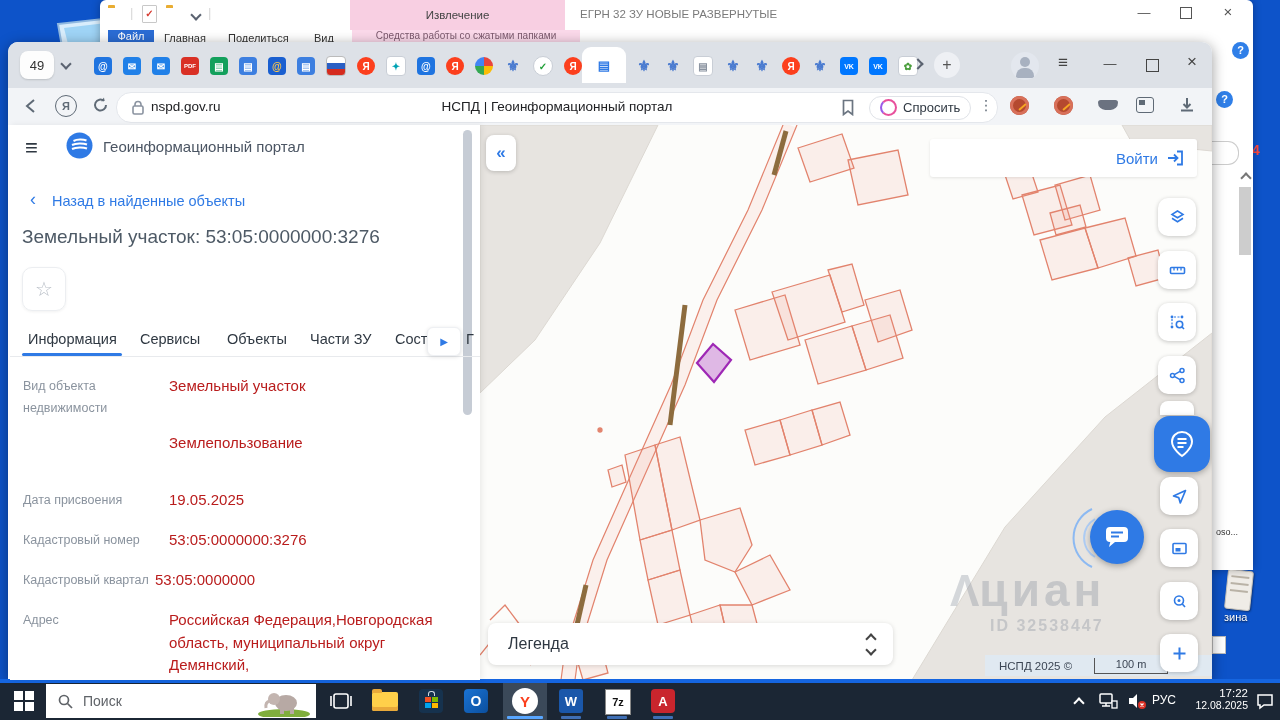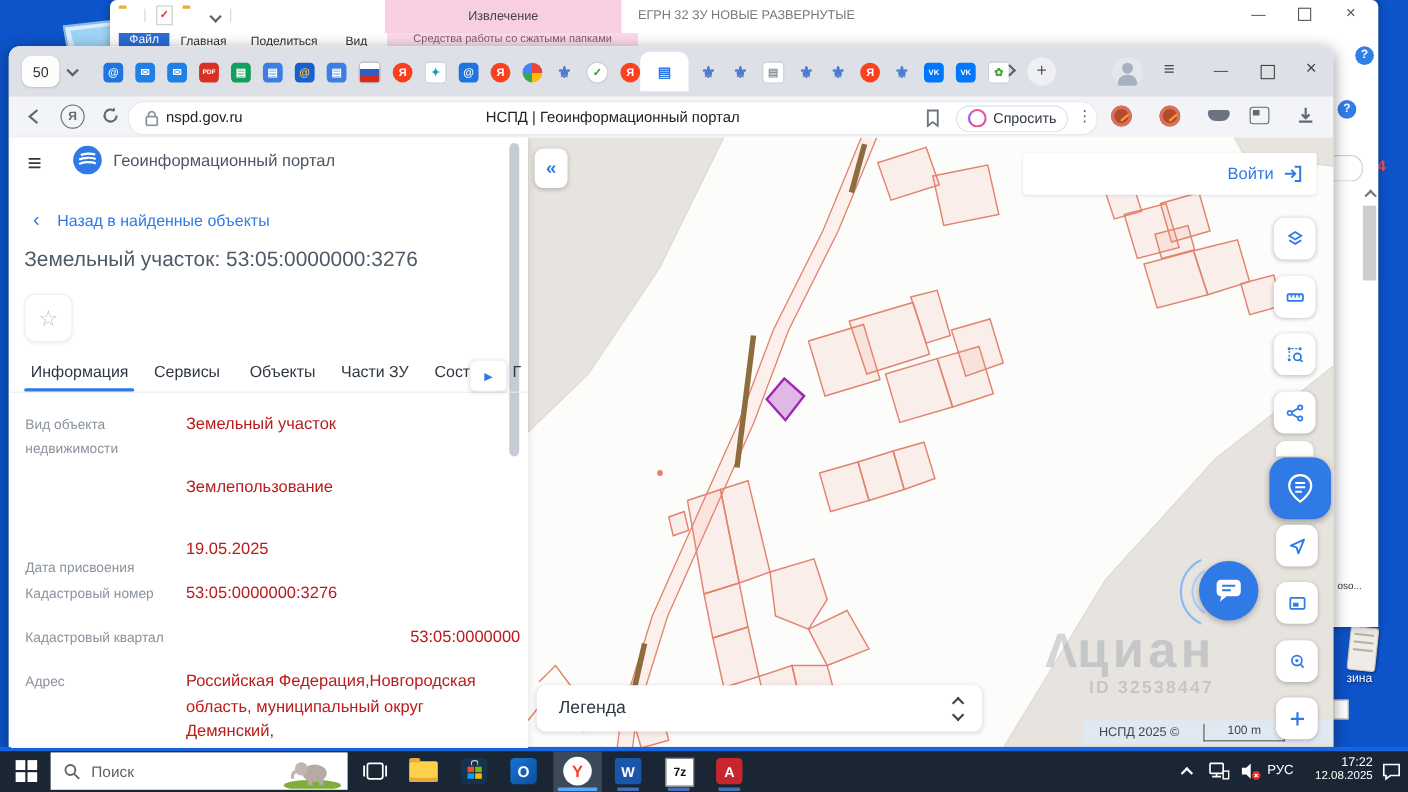--- a/index.html
+++ b/index.html
@@ -93,21 +93,21 @@
     <span class="ab chev up" style="left:1142px;top:174px;border-color:#777;"></span>
     <div class="ab" style="left:1139px;top:187px;width:12px;height:68px;background:#cdcdcd;"></div>
     <div class="ab" style="left:1086px;top:512px;font-size:9px;color:#333;">МЕНТ</div>
     <div class="ab" style="left:1116px;top:527px;font-size:9px;color:#333;">oso...</div>
     <div class="ab" style="left:1112px;top:636px;width:12px;height:16px;background:#fff;border:1px solid #bbb;"></div>
   </div>
 
   <div class="ab" id="browser">
 
     <div class="ab" id="tabstrip">
-      <div class="ab flex" style="left:12px;top:9px;width:34px;height:28px;background:#fdfdfd;border-radius:8px;justify-content:center;font-size:13px;color:#333;box-shadow:0 1px 2px rgba(0,0,0,.15);">50</div>
+      <div class="ab flex" style="left:12px;top:9px;width:34px;height:28px;background:#fdfdfd;border-radius:8px;justify-content:center;font-size:13px;color:#333;box-shadow:0 1px 2px rgba(0,0,0,.15);">49</div>
       <span class="ab chev down" style="left:54px;top:18px;"></span>
       <div class="ab flex" style="left:86px;top:14px;" id="favpre">
           <span class="fav" style="background: rgb(31, 116, 224); color: rgb(255, 255, 255);">@</span>
           <span class="fav" style="background: rgb(32, 128, 232); color: rgb(255, 255, 255);">✉</span>
           <span class="fav" style="background: rgb(32, 128, 232); color: rgb(255, 255, 255);">✉</span>
           <span class="fav" style="background: rgb(217, 48, 37); color: rgb(255, 255, 255); font-size: 6px;">PDF</span>
           <span class="fav" style="background: rgb(19, 160, 92); color: rgb(255, 255, 255);">▤</span>
           <span class="fav" style="background: rgb(61, 127, 224); color: rgb(255, 255, 255);">▤</span>
           <span class="fav" style="background: rgb(26, 95, 208); color: rgb(255, 200, 74);">@</span>
           <span class="fav" style="background: rgb(61, 127, 224); color: rgb(255, 255, 255);">▤</span>
@@ -211,26 +211,26 @@
         <span class="ab ptab" style="left:130px;top:206px;">Сервисы</span>
         <span class="ab ptab" style="left:217px;top:206px;">Объекты</span>
         <span class="ab ptab" style="left:300px;top:206px;">Части ЗУ</span>
         <span class="ab ptab" style="left:385px;top:206px;">Соста</span>
         <div class="ab flex" style="left:417px;top:202px;width:32px;height:27px;background:#fff;border:1px solid #eef0f3;border-radius:6px;box-shadow:0 1px 4px rgba(0,0,0,.12);justify-content:center;font-size:10px;color:#2f7ae5;">▶</div>
         <span class="ab ptab" style="left:456px;top:206px;">Г</span>
 
         <div class="ab" style="left:13px;top:250px;width:135px;" class2="fldlabel"><span class="fldlabel">Вид объекта недвижимости</span></div>
         <div class="ab fldvalue" style="left:159px;top:250px;width:295px;">Земельный участок</div>
         <div class="ab fldvalue" style="left:159px;top:307px;width:295px;">Землепользование</div>
-        <div class="ab" style="left:13px;top:380px;width:140px;"><span class="fldlabel">Дата присвоения</span></div>
+        <div class="ab" style="left:13px;top:364px;width:140px;"><span class="fldlabel">Дата присвоения</span></div>
         <div class="ab fldvalue" style="left:159px;top:364px;width:295px;">19.05.2025</div>
         <div class="ab" style="left:13px;top:404px;width:145px;"><span class="fldlabel">Кадастровый номер</span></div>
         <div class="ab fldvalue" style="left:159px;top:404px;width:295px;">53:05:0000000:3276</div>
         <div class="ab" style="left:13px;top:444px;width:150px;"><span class="fldlabel">Кадастровый квартал</span></div>
-        <div class="ab fldvalue" style="left:168px;top:444px;width:295px;text-align:right;">53:05:0000000</div>
+        <div class="ab fldvalue" style="left:145px;top:444px;width:295px;">53:05:0000000</div>
         <div class="ab" style="left:13px;top:484px;width:135px;"><span class="fldlabel">Адрес</span></div>
         <div class="ab fldvalue" style="left:159px;top:484px;width:290px;">Российская Федерация,Новгородская область, муниципальный округ Демянский,</div>
       </div>
 
       <div class="ab" id="map">
         <svg width="732" height="555" viewBox="0 0 732 555">
           <rect x="0" y="0" width="732" height="555" fill="#fcfcfa"></rect>
           <polygon points="0,0 178,0 120,118 55,215 0,268" fill="#e7e4e0" stroke="#dcd8d2"></polygon>
           <polygon points="642,0 732,0 732,26 652,18" fill="#e7e4e0" stroke="#dcd8d2"></polygon>
           <polygon points="732,208 625,292 525,402 432,555 732,555" fill="#e7e4e0" stroke="#dcd8d2"></polygon>

